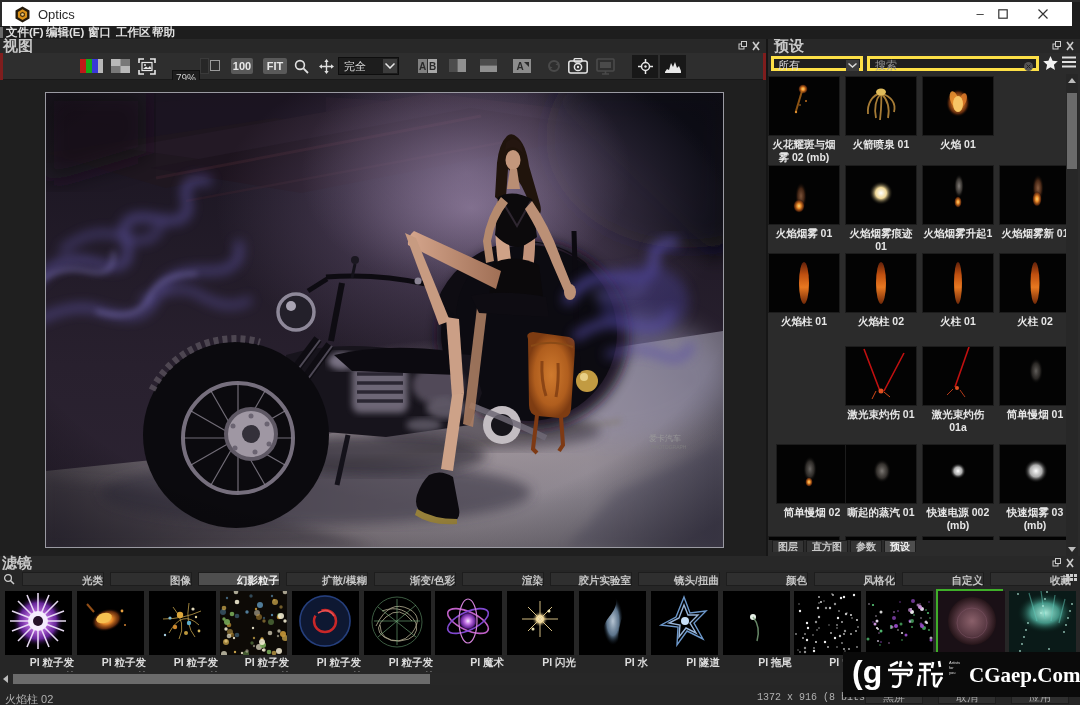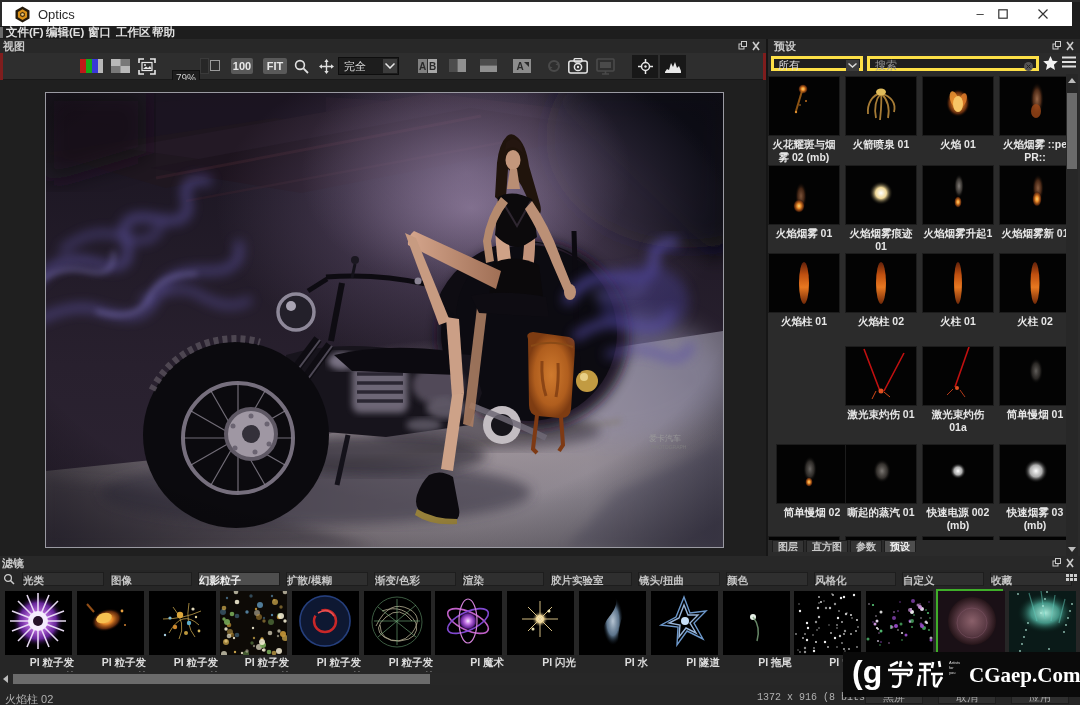--- a/index.html
+++ b/index.html
@@ -8,38 +8,38 @@
 #root{position:relative;width:1080px;height:705px;background:#7f1d1d;}
 
 #titlebar{left:2px;top:2px;width:1070px;height:24px;background:#fff;}
 #titlebar .tname{left:36px;top:5px;font-size:13px;color:#2a2a2a;}
 .winbtn{top:0;width:44px;height:24px;color:#333;font-size:13px;text-align:center;line-height:24px;}
 
 #menubar{left:0;top:26px;width:1080px;height:13px;background:#1d1d1d;color:#e0e0e0;font-size:11.5px;font-weight:bold;}
 #menubar span{position:absolute;top:0px;line-height:13px;}
 #grip{left:0;top:27px;width:3px;height:11px;background:#6a6a6a;}
 
-.phead{height:14px;background:#282828;color:#c8c8c8;font-size:11px;font-weight:bold;line-height:14px;}
+.phead{height:14px;background:#282828;color:#c8c8c8;font-size:15px;font-weight:bold;line-height:14px;}
 .ficons{position:absolute;top:2px;right:4px;width:24px;height:10px;}
 
 #toolbar{left:3px;top:53px;width:760px;height:27px;background:#2e2e2e;border-bottom:1px solid #191919;}
 .tbtn{position:absolute;top:5px;height:16px;background:#595959;color:#e8e8e8;font-size:11px;font-weight:bold;text-align:center;line-height:16px;border-radius:2px;}
 
 #viewer{left:0;top:80px;width:766px;height:476px;background:#1f1f1f;}
 #photo{left:45px;top:12px;width:679px;height:456px;border:1px solid #9a9aa2;background:#241c2a;}
 
 #preset{left:768px;top:39px;width:312px;height:517px;background:#2b2b2b;}
 .combo{position:absolute;background:#1f1f1f;border:3px solid #fde047;color:#ddd;font-size:11px;}
 .pcell{position:absolute;width:72px;background:#2b2b2b;}
 .pthumb{width:72px;height:60px;background:#030303;border:1px solid #1c1c1c;}
 .plabel{width:76px;margin-left:-2px;text-align:center;font-size:10.5px;font-weight:bold;color:#e6e6e6;line-height:13px;margin-top:2px;}
 .ptab{position:absolute;top:0;height:12px;background:#343434;color:#c8c8c8;font-weight:bold;font-size:10px;text-align:center;line-height:12px;border:1px solid #1c1c1c;border-bottom:none;}
 
 #filter{left:0;top:556px;width:1080px;height:131px;background:#262626;}
-.ftab{position:absolute;top:0;width:82px;height:14px;background:#2f2f2f;color:#c6c6c6;font-weight:bold;font-size:10.5px;text-align:left;line-height:14px;border:1px solid #1d1d1d;}
+.ftab{position:absolute;top:0;width:82px;height:14px;background:#2f2f2f;color:#c6c6c6;font-weight:bold;font-size:10.5px;text-align:right;line-height:14px;border:1px solid #1d1d1d;}
 .fcell{position:absolute;width:67px;}
 .fthumb{width:67px;height:64px;background:#000;}
 .flabel{width:71px;margin-left:-2px;text-align:right;font-size:10.5px;font-weight:bold;color:#dcdcdc;line-height:13px;margin-top:1px;height:16px;overflow:hidden;}
 
 #status{left:0;top:687px;width:1080px;height:18px;background:#262626;color:#b0b0b0;font-size:11px;}
 .sbtn{position:absolute;top:2px;width:58px;height:15px;background:#2f2f2f;border:1px solid #1d1d1d;color:#aaa;font-size:11px;text-align:center;line-height:14px;}
 
 #wm{left:843px;top:652px;width:237px;height:45px;background:#0a0a0a;color:#fff;}
 
 .sb{background:#272727;}
@@ -480,29 +480,20 @@
           <div class="pthumb">
             <svg width="70" height="58" viewBox="0 0 70 58">
               <ellipse cx="35" cy="26" rx="12" ry="14" fill="url(#gfire)"></ellipse>
               <ellipse cx="31" cy="22" rx="4" ry="8" fill="#e89030" opacity="0.9" transform="rotate(-15 31 22)"></ellipse>
               <ellipse cx="40" cy="23" rx="3.5" ry="7" fill="#d87828" opacity="0.9" transform="rotate(18 40 23)"></ellipse>
               <ellipse cx="35" cy="27" rx="5" ry="8" fill="#f6c566"></ellipse>
             </svg>
           </div>
           <div class="plabel">火焰 01</div>
         </div>
-<div class="pcell" style="left:231px;top:2px">
-          <div class="pthumb">
-            <svg width="70" height="58" viewBox="0 0 70 58">
-              <ellipse cx="37" cy="22" rx="7" ry="17" fill="url(#gsmokeR)"></ellipse>
-              <ellipse cx="36" cy="34" rx="5" ry="7" fill="#a04818" opacity="0.8"></ellipse>
-            </svg>
-          </div>
-          <div class="plabel">火焰烟雾 ::pe<br>PR::</div>
-        </div>
 <div class="pcell" style="left:0px;top:91px">
           <div class="pthumb">
             <svg width="70" height="58" viewBox="0 0 70 58">
               <ellipse cx="32" cy="30" rx="6" ry="14" fill="url(#gsmokeR)" opacity="0.8"></ellipse>
               <ellipse cx="30" cy="40" rx="6" ry="7" fill="url(#gfire)"></ellipse>
             </svg>
           </div>
           <div class="plabel">火焰烟雾 01</div>
         </div>
 <div class="pcell" style="left:77px;top:91px">

